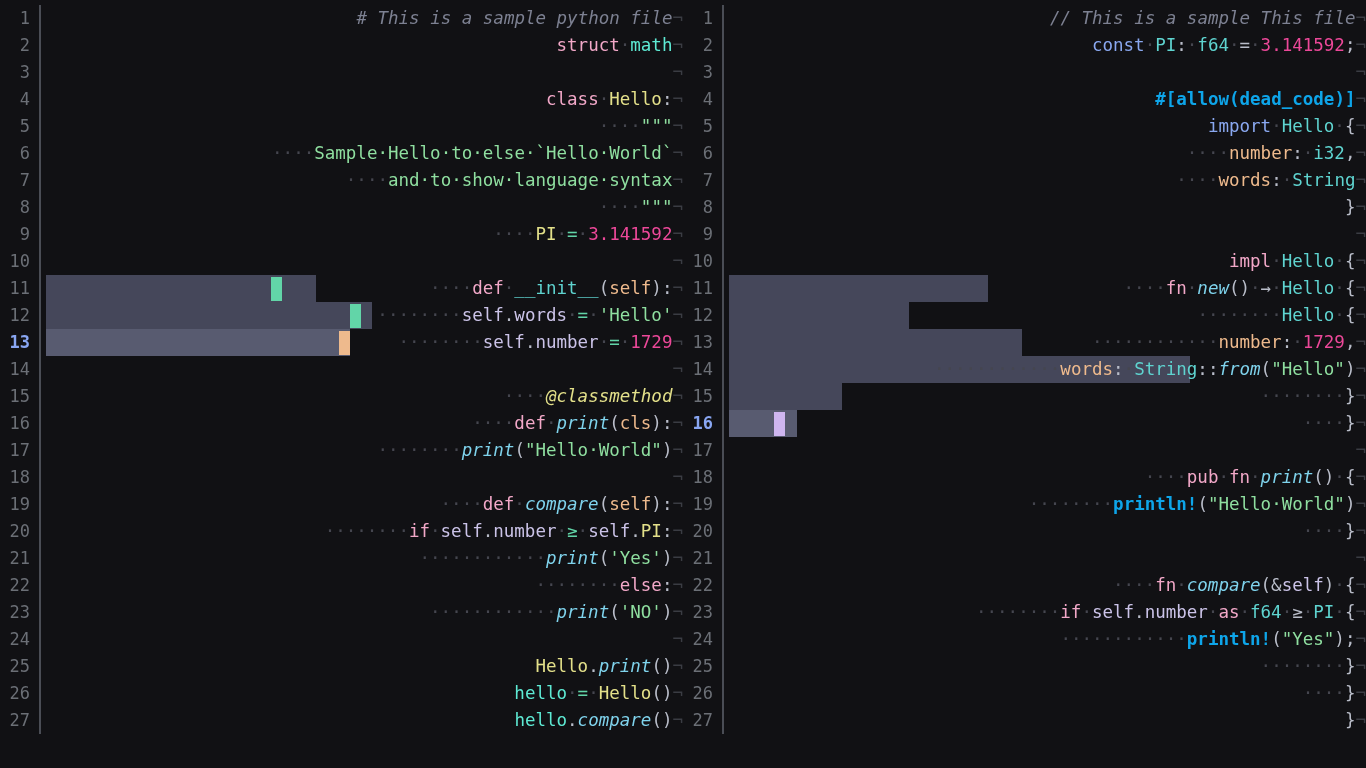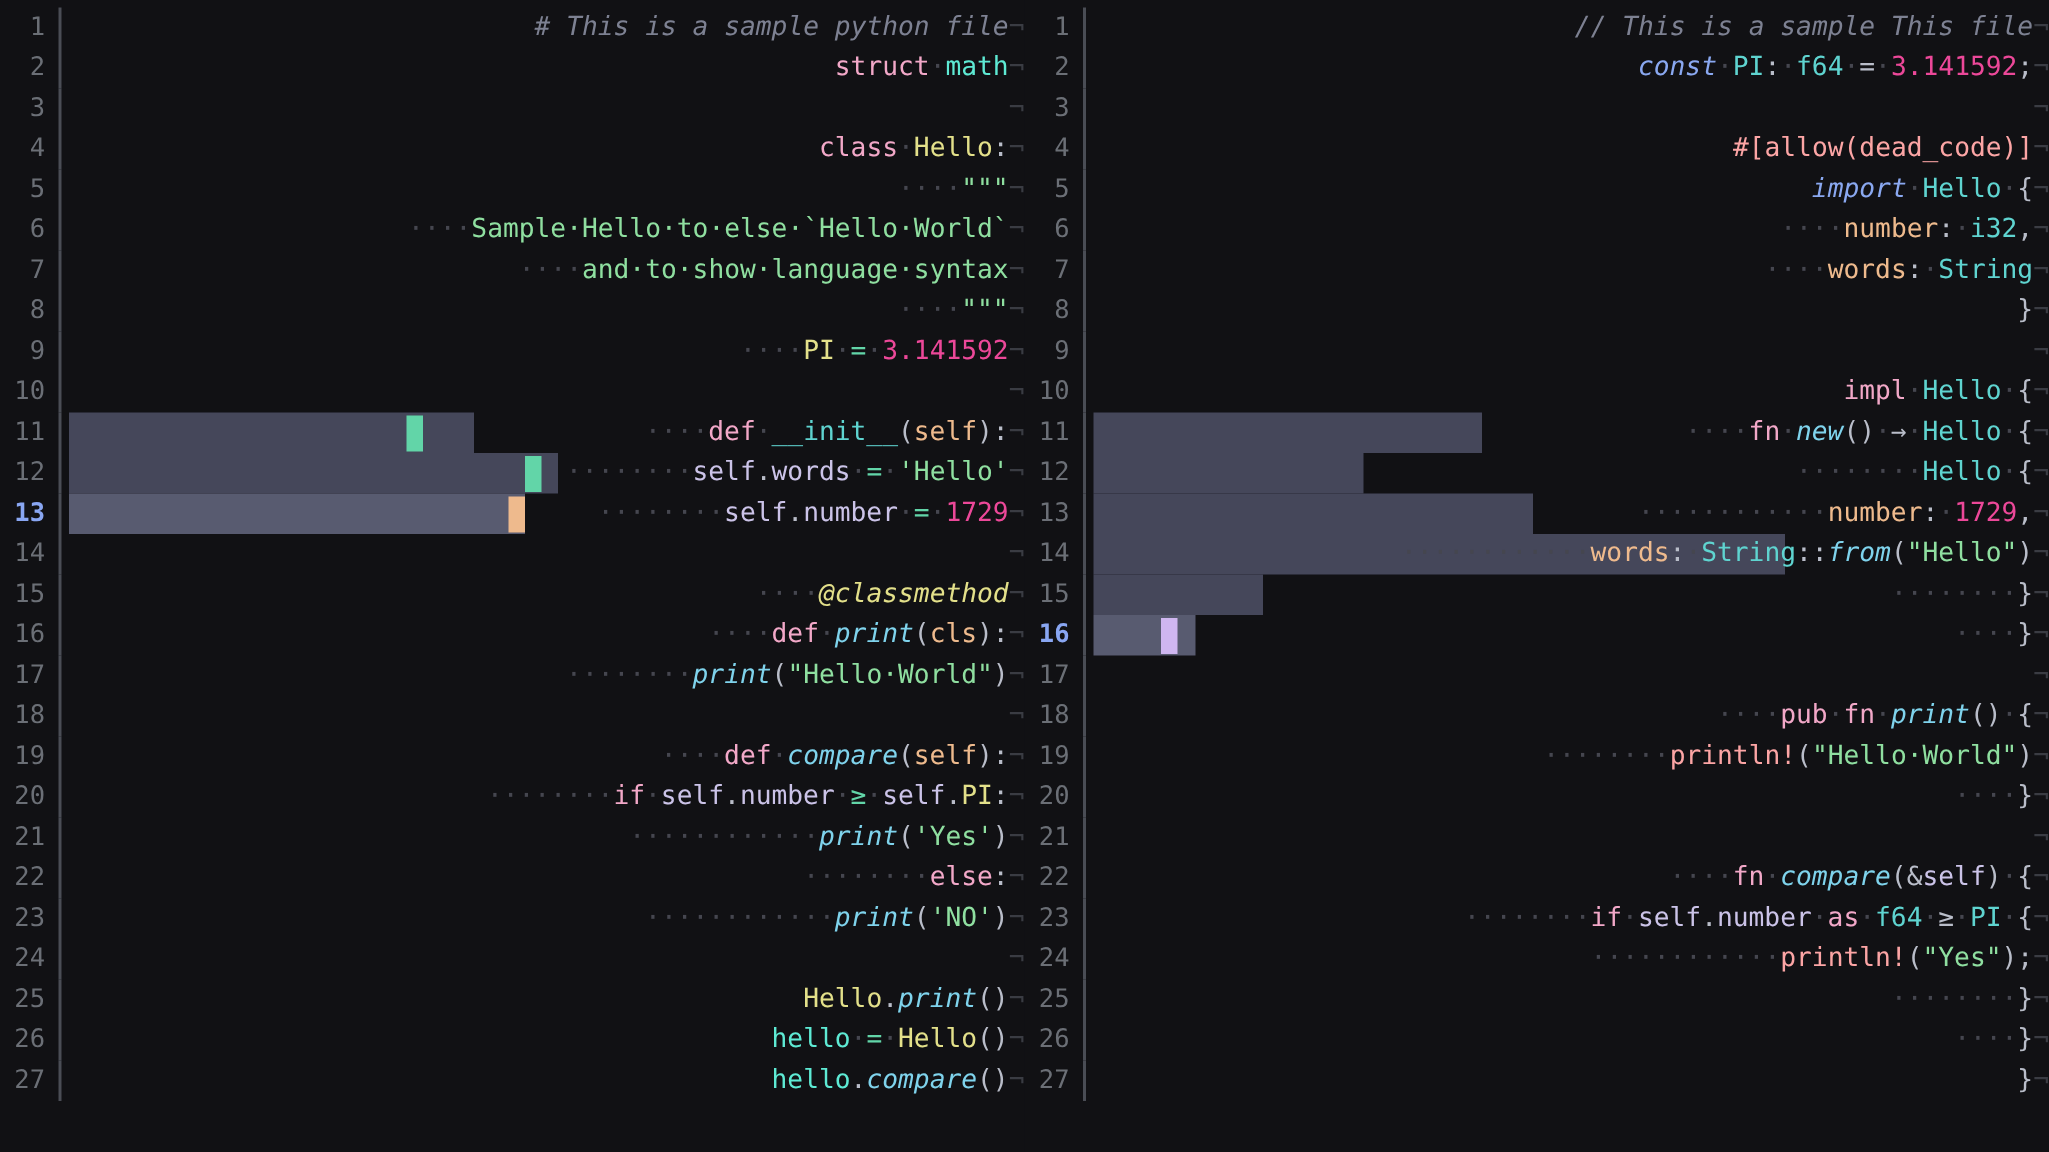--- a/index.html
+++ b/index.html
@@ -105,25 +105,25 @@
   .c-keyword  { color: #f2a8c8; }
   .c-type     { color: #e3e08a; }
   .c-func     { color: #7fd3ec; font-style: italic; }
   .c-string   { color: #8fdfa0; }
   .c-number   { color: #ec4899; }
   .c-param    { color: #eeba8d; }
   .c-var      { color: #cbc3e8; }
   .c-op       { color: #62d5a8; }
   .c-punct    { color: #b9bdc9; }
   .c-plain    { color: #5eead4; }
-  .c-blue     { color: #8aa8f0; font-style: italic; }
+  .c-blue     { color: #8aa8f0; }
   .c-teal     { color: #5fd4d0; }
   .c-field    { color: #eeba8d; }
   .c-deco     { color: #e3e08a; font-style: italic; }
-  .c-attr     { color: #fca5a5; }
+  .c-attr     { color: #0ea5e9; font-weight: bold; }
 </style>
 </head>
 <body>
 
 <div class="editor-root">
   <div class="pane">
     <div class="code-area">
         <div class="line"><div class="gutter">1</div><div class="gutter-sep"></div><div class="content"><span class="tok"><span class="c-comment"># This is a sample python file</span><span class="eol">¬</span></span></div></div>
         <div class="line"><div class="gutter">2</div><div class="gutter-sep"></div><div class="content"><span class="tok"><span class="c-keyword">struct</span><span class="ws">·</span><span class="c-plain">math</span><span class="eol">¬</span></span></div></div>
         <div class="line"><div class="gutter">3</div><div class="gutter-sep"></div><div class="content"><span class="tok"><span class="eol">¬</span></span></div></div>

